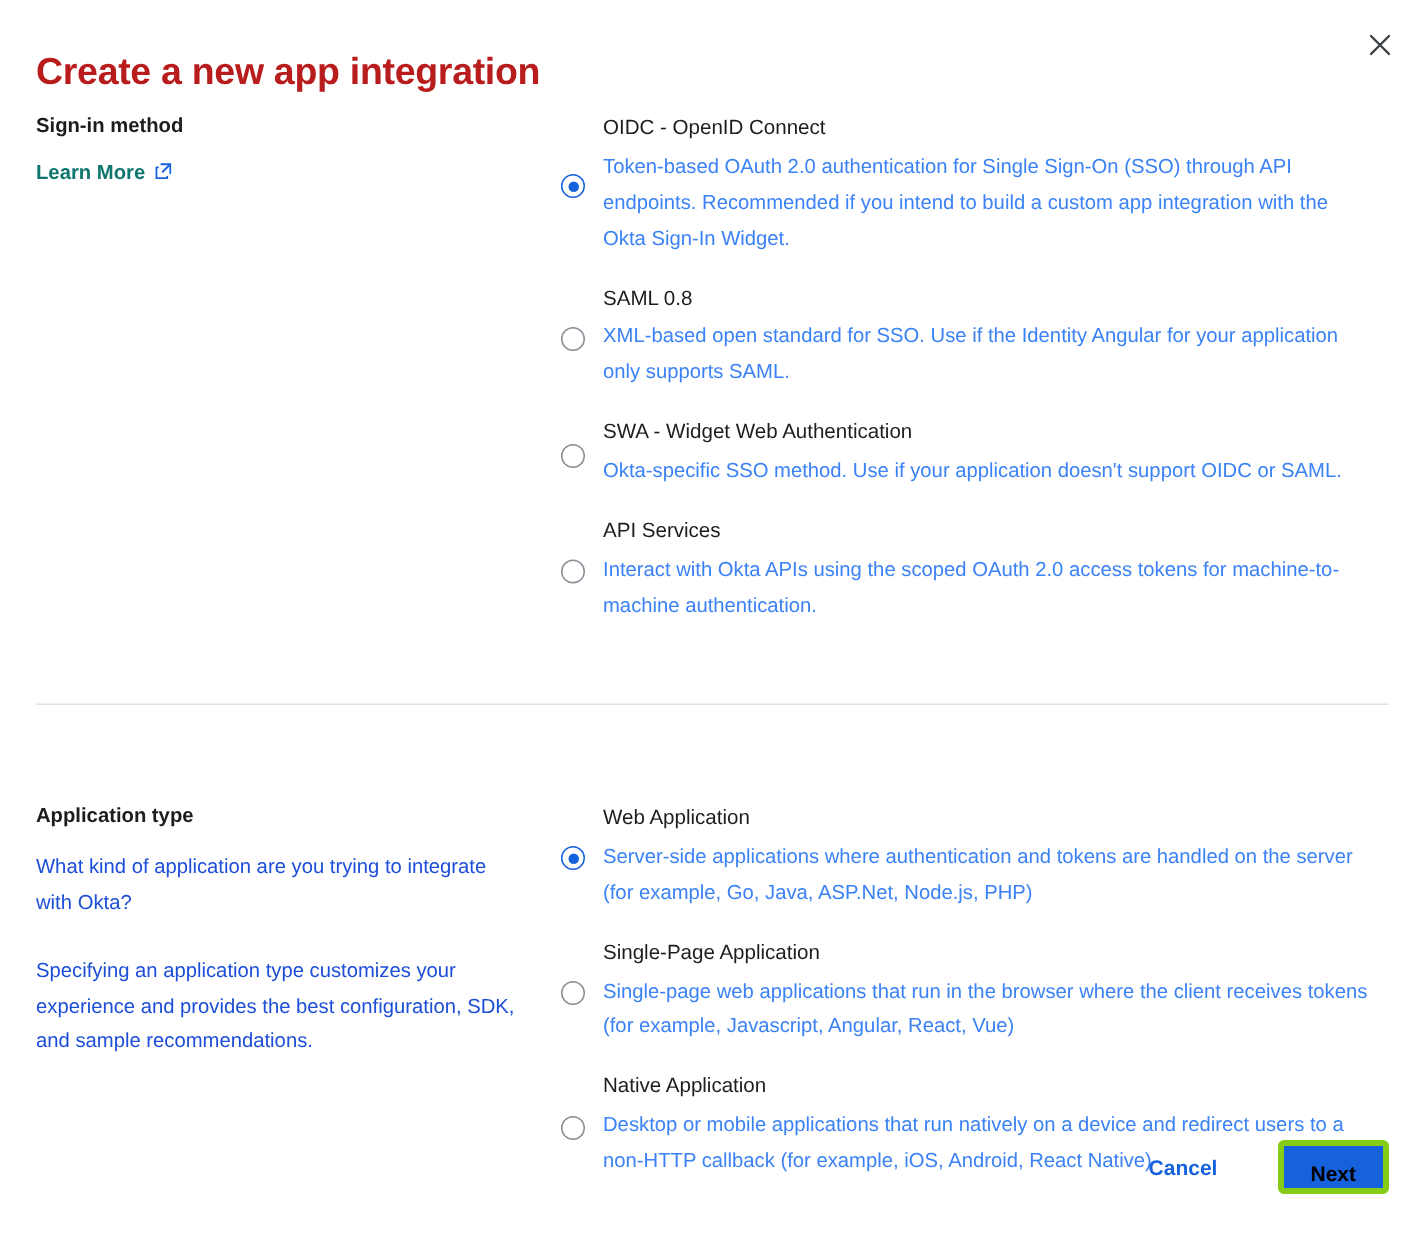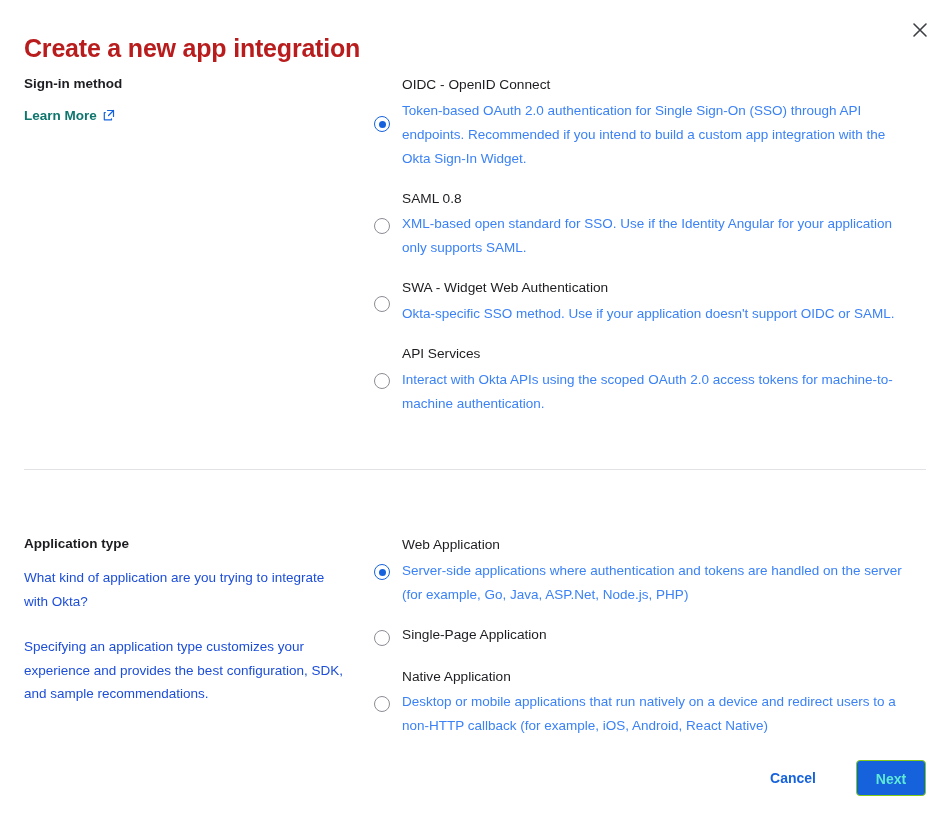--- a/index.html
+++ b/index.html
@@ -173,22 +173,22 @@
     line-height: 36px;
   }
   .btn-cancel {
     background: none;
     border: none;
     color: #1662dd;
     padding: 0 8px;
   }
   .btn-next {
     background: #1662dd;
-    border: 1px solid #84cc16;
-    color: #5eead4;
+    border: 4px solid #84cc16;
+    color: #000000;
     min-width: 70px;
   }
 </style>
 </head>
 <body>
 
 <div class="dialog">
 
   <button class="close-btn" aria-label="Close">
     <svg width="16" height="16" viewBox="0 0 16 16">
@@ -264,20 +264,21 @@
         <div class="option-body">
           <p class="option-title">Web Application</p>
           <p class="option-desc">Server-side applications where authentication and tokens are handled on the server (for example, Go, Java, ASP.Net, Node.js, PHP)</p>
         </div>
       </div>
 
       <div class="option">
         <span class="radio"></span>
         <div class="option-body">
           <p class="option-title">Single-Page Application</p>
+          <p class="option-desc">Single-page web applications that run in the browser where the client receives tokens (for example, Javascript, Angular, React, Vue)</p>
         </div>
       </div>
 
       <div class="option">
         <span class="radio"></span>
         <div class="option-body">
           <p class="option-title">Native Application</p>
           <p class="option-desc">Desktop or mobile applications that run natively on a device and redirect users to a non-HTTP callback (for example, iOS, Android, React Native)</p>
         </div>
       </div>

